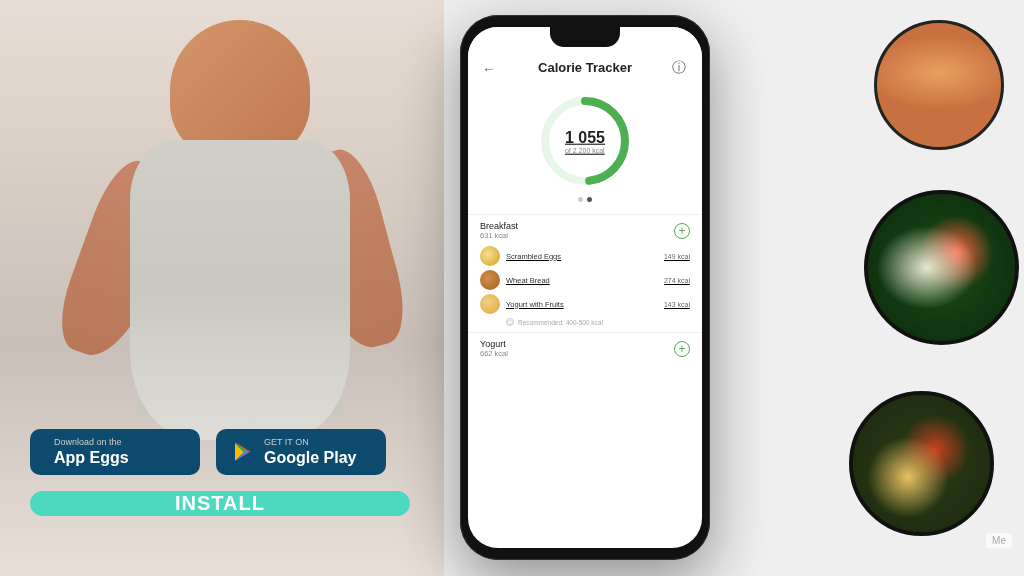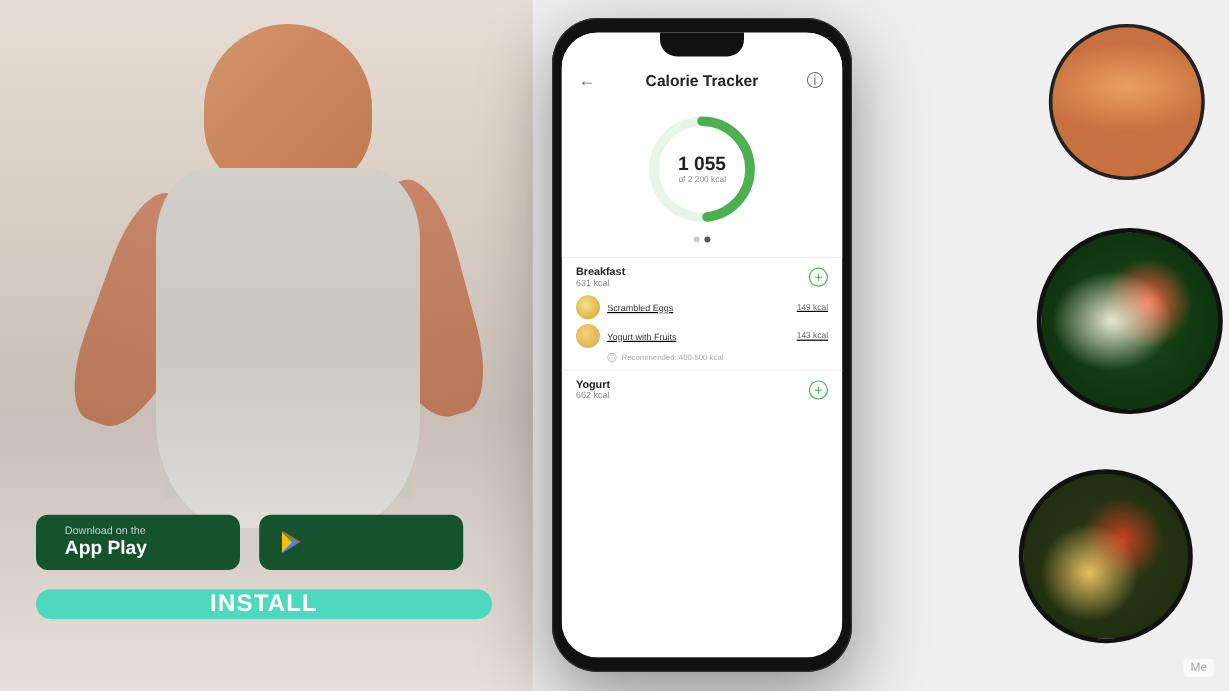--- a/index.html
+++ b/index.html
@@ -157,21 +157,22 @@
 
     .calorie-ring svg {
       transform: rotate(-90deg);
     }
 
     .calorie-text {
       position: absolute;
       top: 50%;
       left: 50%;
       transform: translate(-50%, -50%);
-      text-align: right;
+      text-align: left;
+      text-decoration: underline;
     }
 
     .calorie-number {
       font-size: 16px;
       font-weight: 700;
       color: #222;
       line-height: 1.1;
     }
 
     .calorie-sub {
@@ -204,21 +205,21 @@
 
     .meal-header {
       display: flex;
       justify-content: space-between;
       align-items: center;
       margin-bottom: 4px;
     }
 
     .meal-title {
       font-size: 9px;
-      font-weight: 700;
+      font-weight: 400;
       color: #222;
     }
 
     .meal-kcal {
       font-size: 7.5px;
       color: #888;
     }
 
     .meal-add-btn {
       width: 16px;
@@ -299,21 +300,21 @@
     .store-buttons {
       display: flex;
       gap: 16px;
       margin-bottom: 16px;
     }
 
     .store-btn {
       display: flex;
       align-items: center;
       gap: 8px;
-      background: #14532d;
+      background: #0c4a6e;
       color: #fff;
       border-radius: 10px;
       padding: 8px 16px;
       cursor: pointer;
       min-width: 170px;
     }
 
     .store-btn-icon {
       font-size: 22px;
       line-height: 1;
@@ -347,21 +348,21 @@
       font-size: 20px;
       font-weight: 700;
       letter-spacing: 1px;
       cursor: pointer;
       display: block;
     }
 
     
     .watermark {
       position: absolute;
-      bottom: 12px;
+      bottom: 28px;
       right: 12px;
       font-size: 10px;
       color: #aaa;
       background: rgba(255,255,255,0.7);
       padding: 2px 6px;
       border-radius: 4px;
     }
 
     
     .person-area {
@@ -535,20 +536,25 @@
             </div>
             <div class="meal-add-btn">+</div>
           </div>
 
           <div class="food-item">
             <div class="food-icon-circle food-icon-eggs"></div>
             <span class="food-name">Scrambled Eggs</span>
             <span class="food-kcal">149 kcal</span>
           </div>
           <div class="food-item">
+            <div class="food-icon-circle food-icon-bread"></div>
+            <span class="food-name">Wheat Bread</span>
+            <span class="food-kcal">274 kcal</span>
+          </div>
+          <div class="food-item">
             <div class="food-icon-circle food-icon-yogurt"></div>
             <span class="food-name">Yogurt with Fruits</span>
             <span class="food-kcal">143 kcal</span>
           </div>
           <div class="recommended-text">
             <div class="rec-icon">ⓘ</div>
             <span>Recommended: 400-500 kcal</span>
           </div>
         </div>
 
@@ -568,30 +574,34 @@
   </div>
 </div>
 
 <div class="left-panel">
   <div class="store-buttons">
 
     <div class="store-btn">
       <span class="store-btn-icon"></span>
       <div>
         <div class="store-btn-text-small">Download on the</div>
-        <div class="store-btn-text-large">App Play</div>
+        <div class="store-btn-text-large">App Eggs</div>
       </div>
     </div>
 
     <div class="store-btn">
       <svg class="google-play-icon" viewBox="0 0 24 24">
         <path d="M3 20.5v-17c0-.83 1-.83 1.5-.5l14 8.5-14 8.5c-.5.33-1.5.33-1.5-.5z" fill="#ea4335"></path>
         <path d="M3 3.5l10 10L3 20.5V3.5z" fill="#fbbc04"></path>
         <path d="M13 13.5L3 3.5c0 0 .5-.33 1.5.5L17 12l-4 1.5z" fill="#34a853"></path>
         <path d="M13 10.5L3 20.5c0 0 .5.33 1.5-.5L17 12l-4-1.5z" fill="#4285f4"></path>
       </svg>
+      <div>
+        <div class="store-btn-text-small">GET IT ON</div>
+        <div class="store-btn-text-large">Google Play</div>
+      </div>
     </div>
   </div>
 
   <div class="install-btn">INSTALL</div>
 </div>
 
 <div class="watermark" style="z-index:20">Mе</div>
 
 </body></html>

